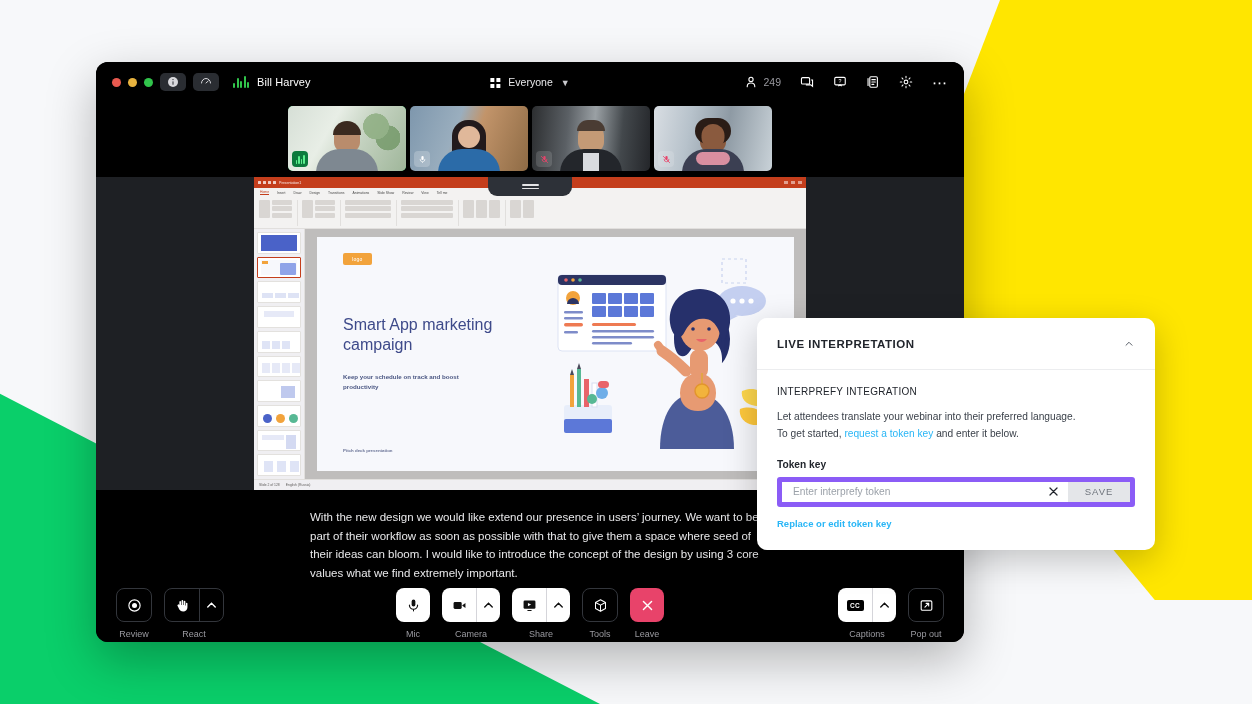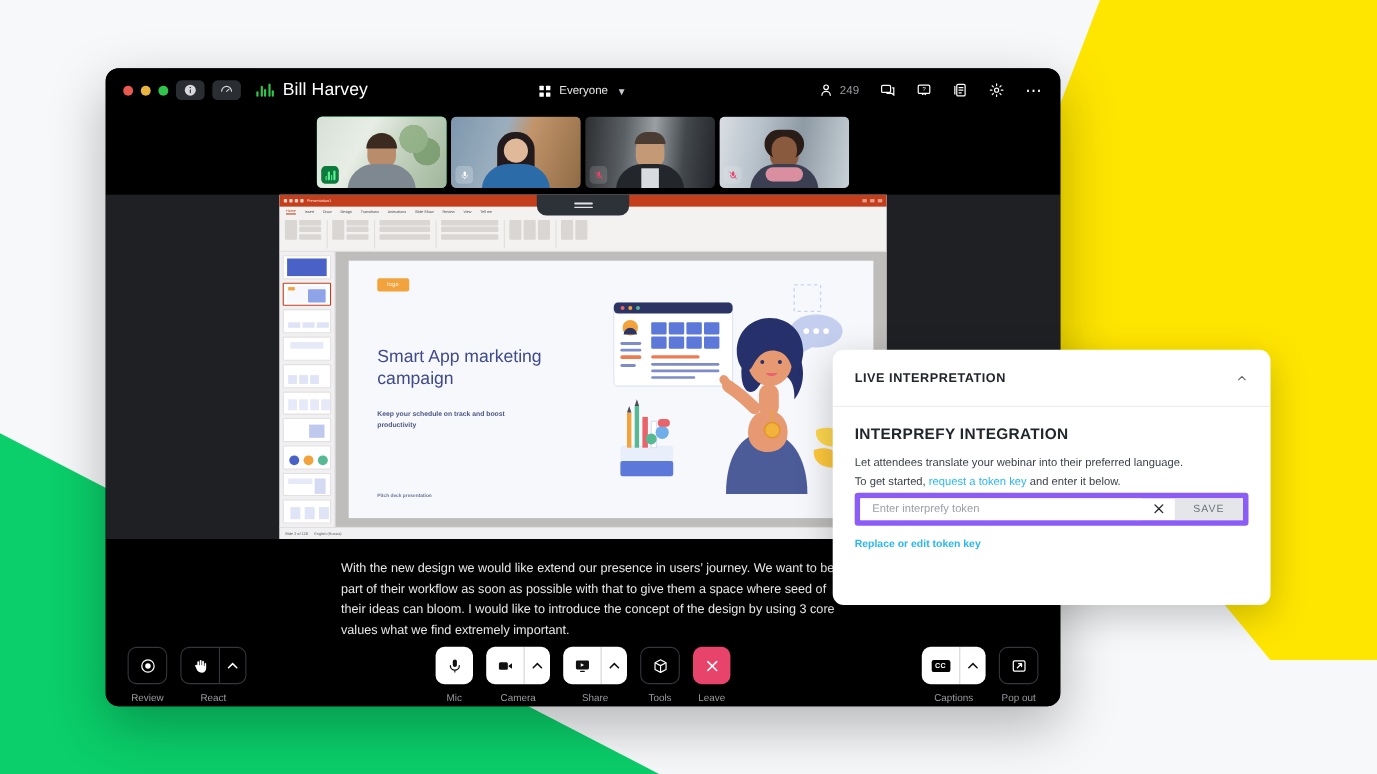--- a/index.html
+++ b/index.html
@@ -50,21 +50,21 @@
     display: flex; align-items: center; justify-content: center;
     margin-left: 7px; cursor: pointer;
   }
   .tb-chip svg { width: 12px; height: 12px; }
 
   .eq { display: flex; align-items: flex-end; gap: 1.5px; height: 12px; margin-left: 14px; }
   .eq i { width: 2px; background: #31C44B; border-radius: 1px; display: block; }
   .eq i:nth-child(1){height:5px} .eq i:nth-child(2){height:10px}
   .eq i:nth-child(3){height:7px} .eq i:nth-child(4){height:12px} .eq i:nth-child(5){height:6px}
 
-  .host-name { margin-left: 8px; font-size: 16px; color: #fff; letter-spacing: .1px; }
+  .host-name { margin-left: 8px; font-size: 11px; color: #fff; letter-spacing: .1px; }
 
   .tb-center {
     position: absolute; left: 50%; transform: translateX(-50%);
     display: flex; align-items: flex-end; gap: 8px; cursor: pointer;
   }
   .grid-icon { display: grid; grid-template-columns: 1fr 1fr; gap: 2px; }
   .grid-icon span { width: 4px; height: 4px; background: #fff; border-radius: .5px; display: block; }
   .tb-center-label { font-size: 10.5px; color: #E9E9EB; }
   .chev { font-size: 9px; color: #C9C9CE; }
 
@@ -268,21 +268,21 @@
     height: 52px; display: flex; align-items: center;
     padding: 0 20px; border-bottom: 1px solid #ECEDEF;
   }
   .panel-head h2 {
     font-size: 11.5px; font-weight: 700; color: #21252C; letter-spacing: .5px;
   }
   .collapse { margin-left: auto; cursor: pointer; color: #5A6069; }
   .collapse svg { width: 12px; height: 12px; display: block; }
   .panel-body { padding: 16px 20px 0; }
   .panel-body h3 {
-    font-size: 14px; font-weight: 700; color: #21252C;
+    font-size: 10px; font-weight: 400; color: #21252C;
     letter-spacing: .3px; margin-bottom: 12px;
   }
   .panel-body .desc {
     font-size: 10.2px; line-height: 1.65; color: #3C424B;
   }
   .panel-body .desc a { color: #29B6F6; text-decoration: none; cursor: pointer; }
   .field-label {
     font-size: 10.2px; font-weight: 700; color: #21252C;
     margin: 16px 0 7px;
   }
@@ -840,20 +840,21 @@
     </span>
   </div>
 
   <div class="panel-body">
     <h3>INTERPREFY INTEGRATION</h3>
     <div class="desc">
       <span>Let attendees translate your webinar into their preferred language.</span><br>
       <span>To get started, </span><a href="#">request a token key</a><span> and enter it below.</span>
     </div>
 
+    <div class="field-label">Token key</div>
 
     <div class="token-row">
       <input type="text" placeholder="Enter interprefy token" style="">
       <span class="clear-x">
         <svg viewBox="0 0 24 24" fill="none" stroke="currentColor" stroke-width="2.3" stroke-linecap="round">
             <path d="M5.5 5.5l13 13M18.5 5.5l-13 13"></path>
           </svg>
       </span>
       <button class="save-btn">SAVE</button>
     </div>

